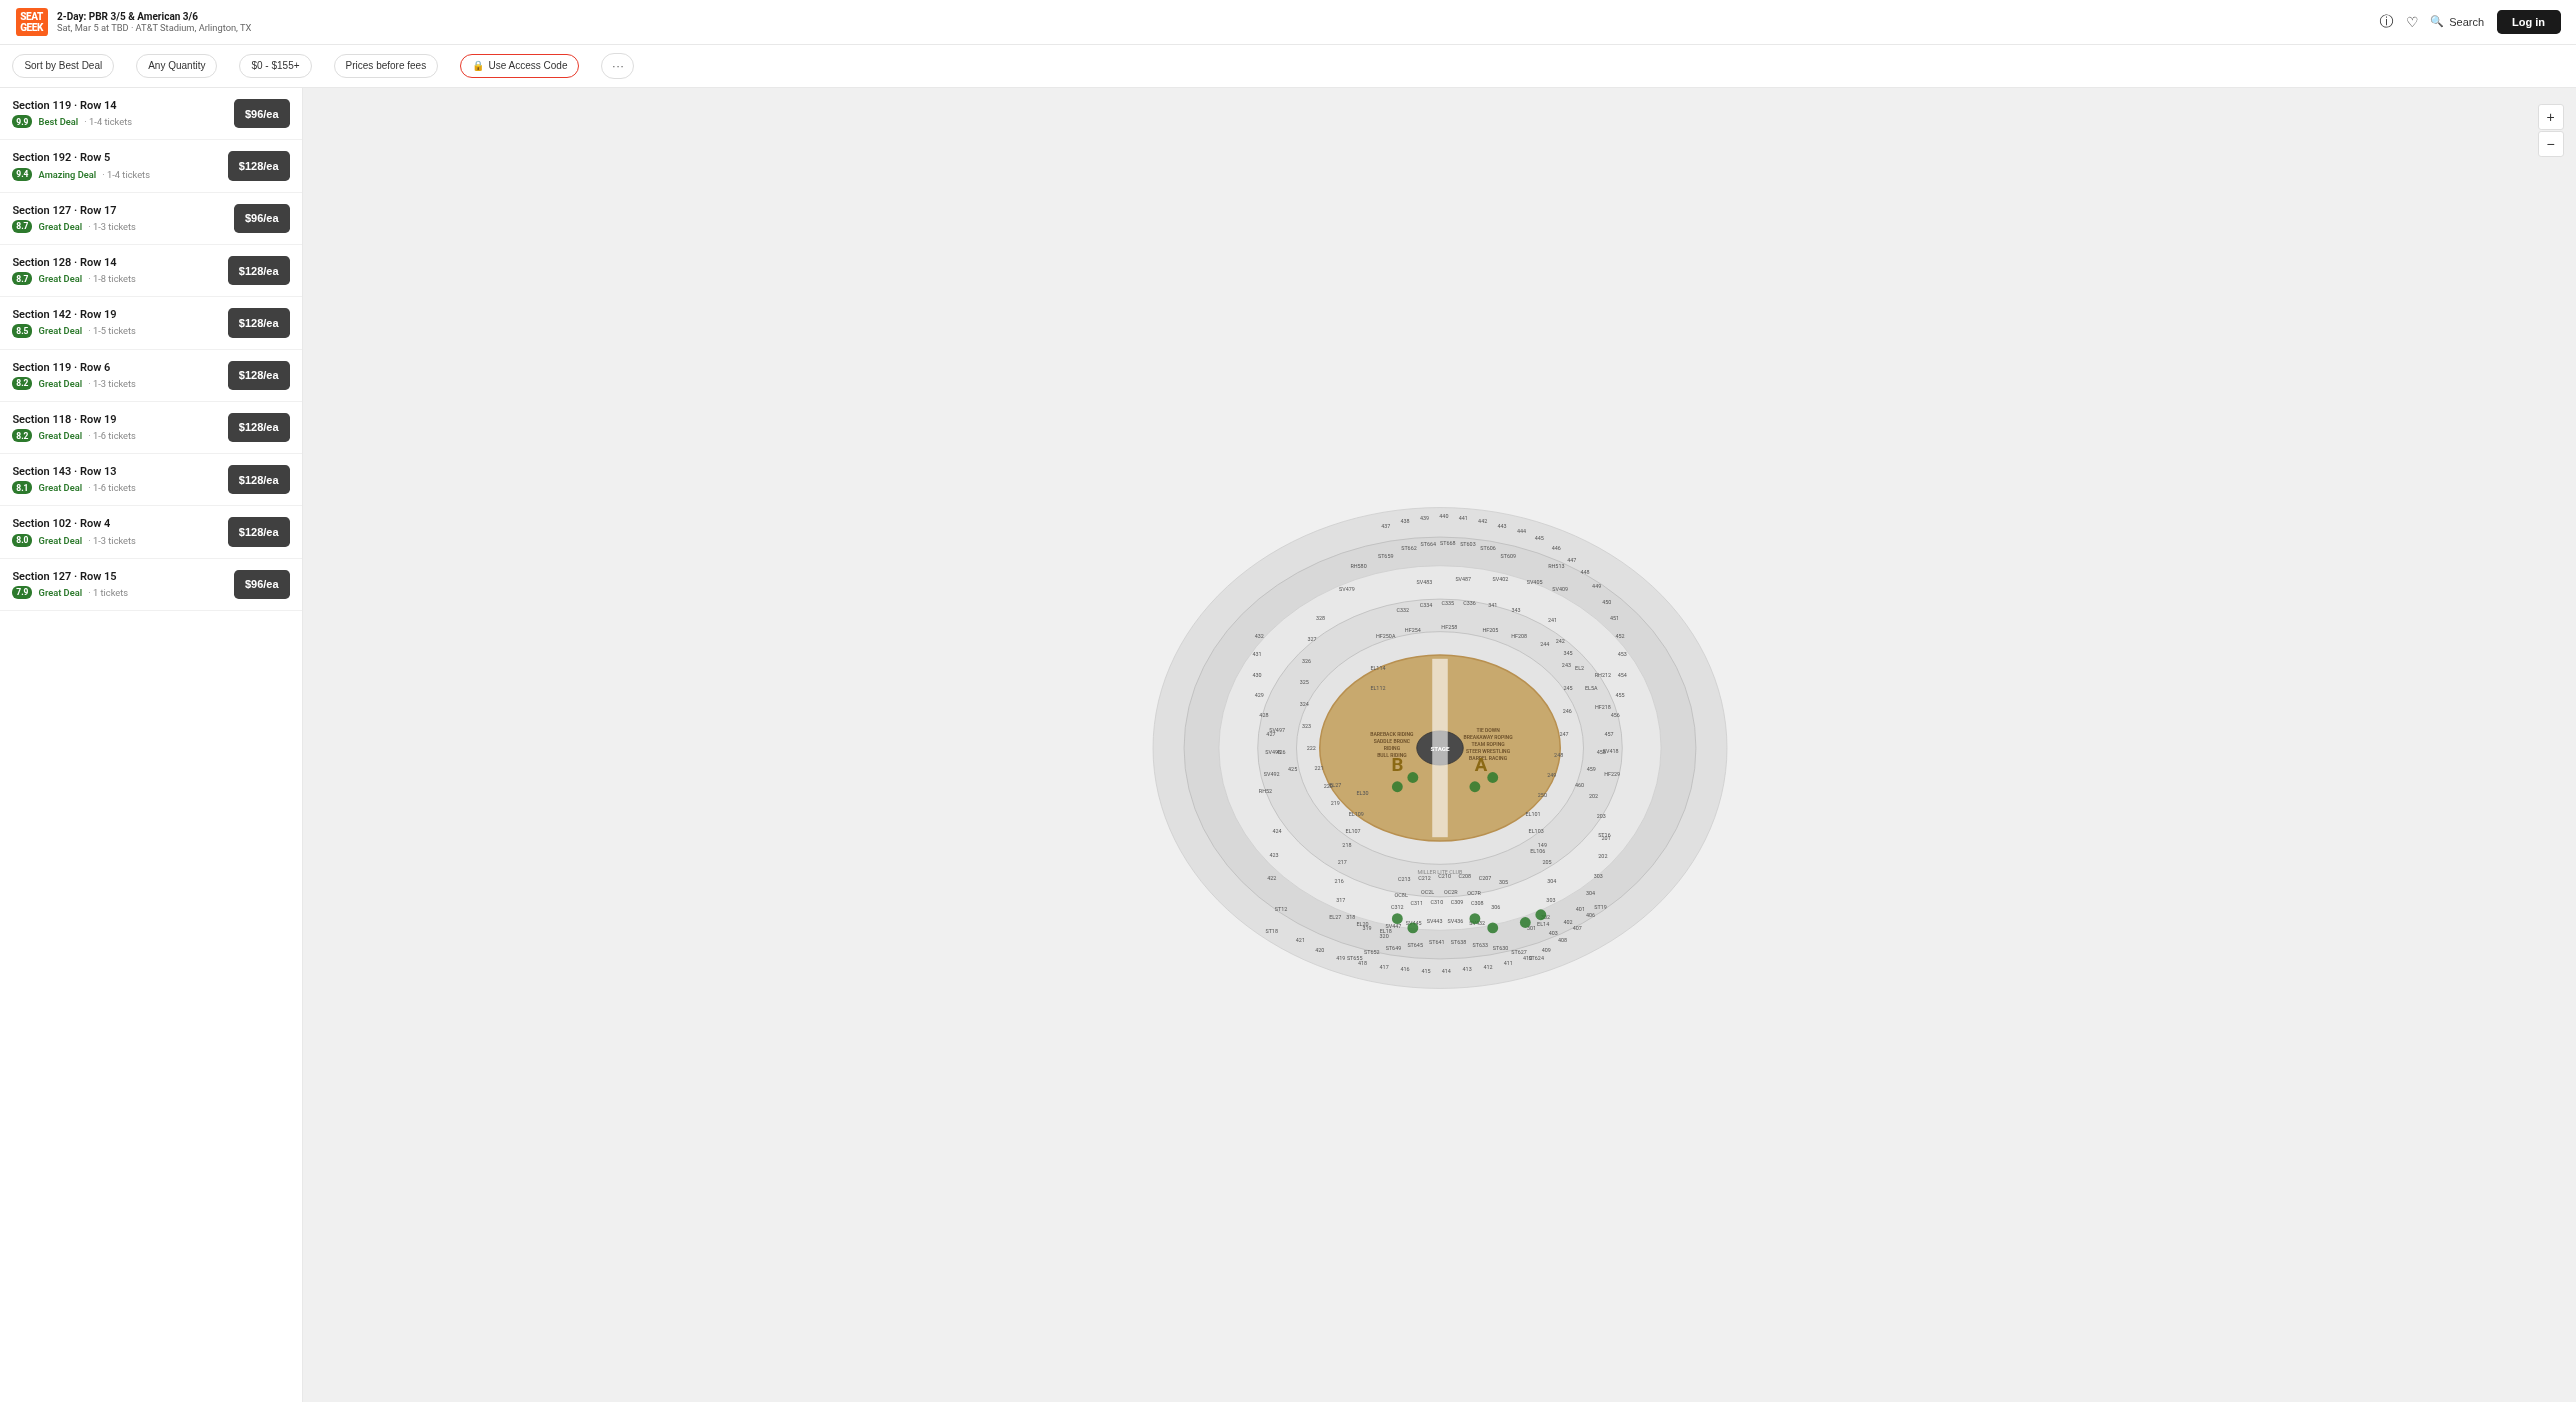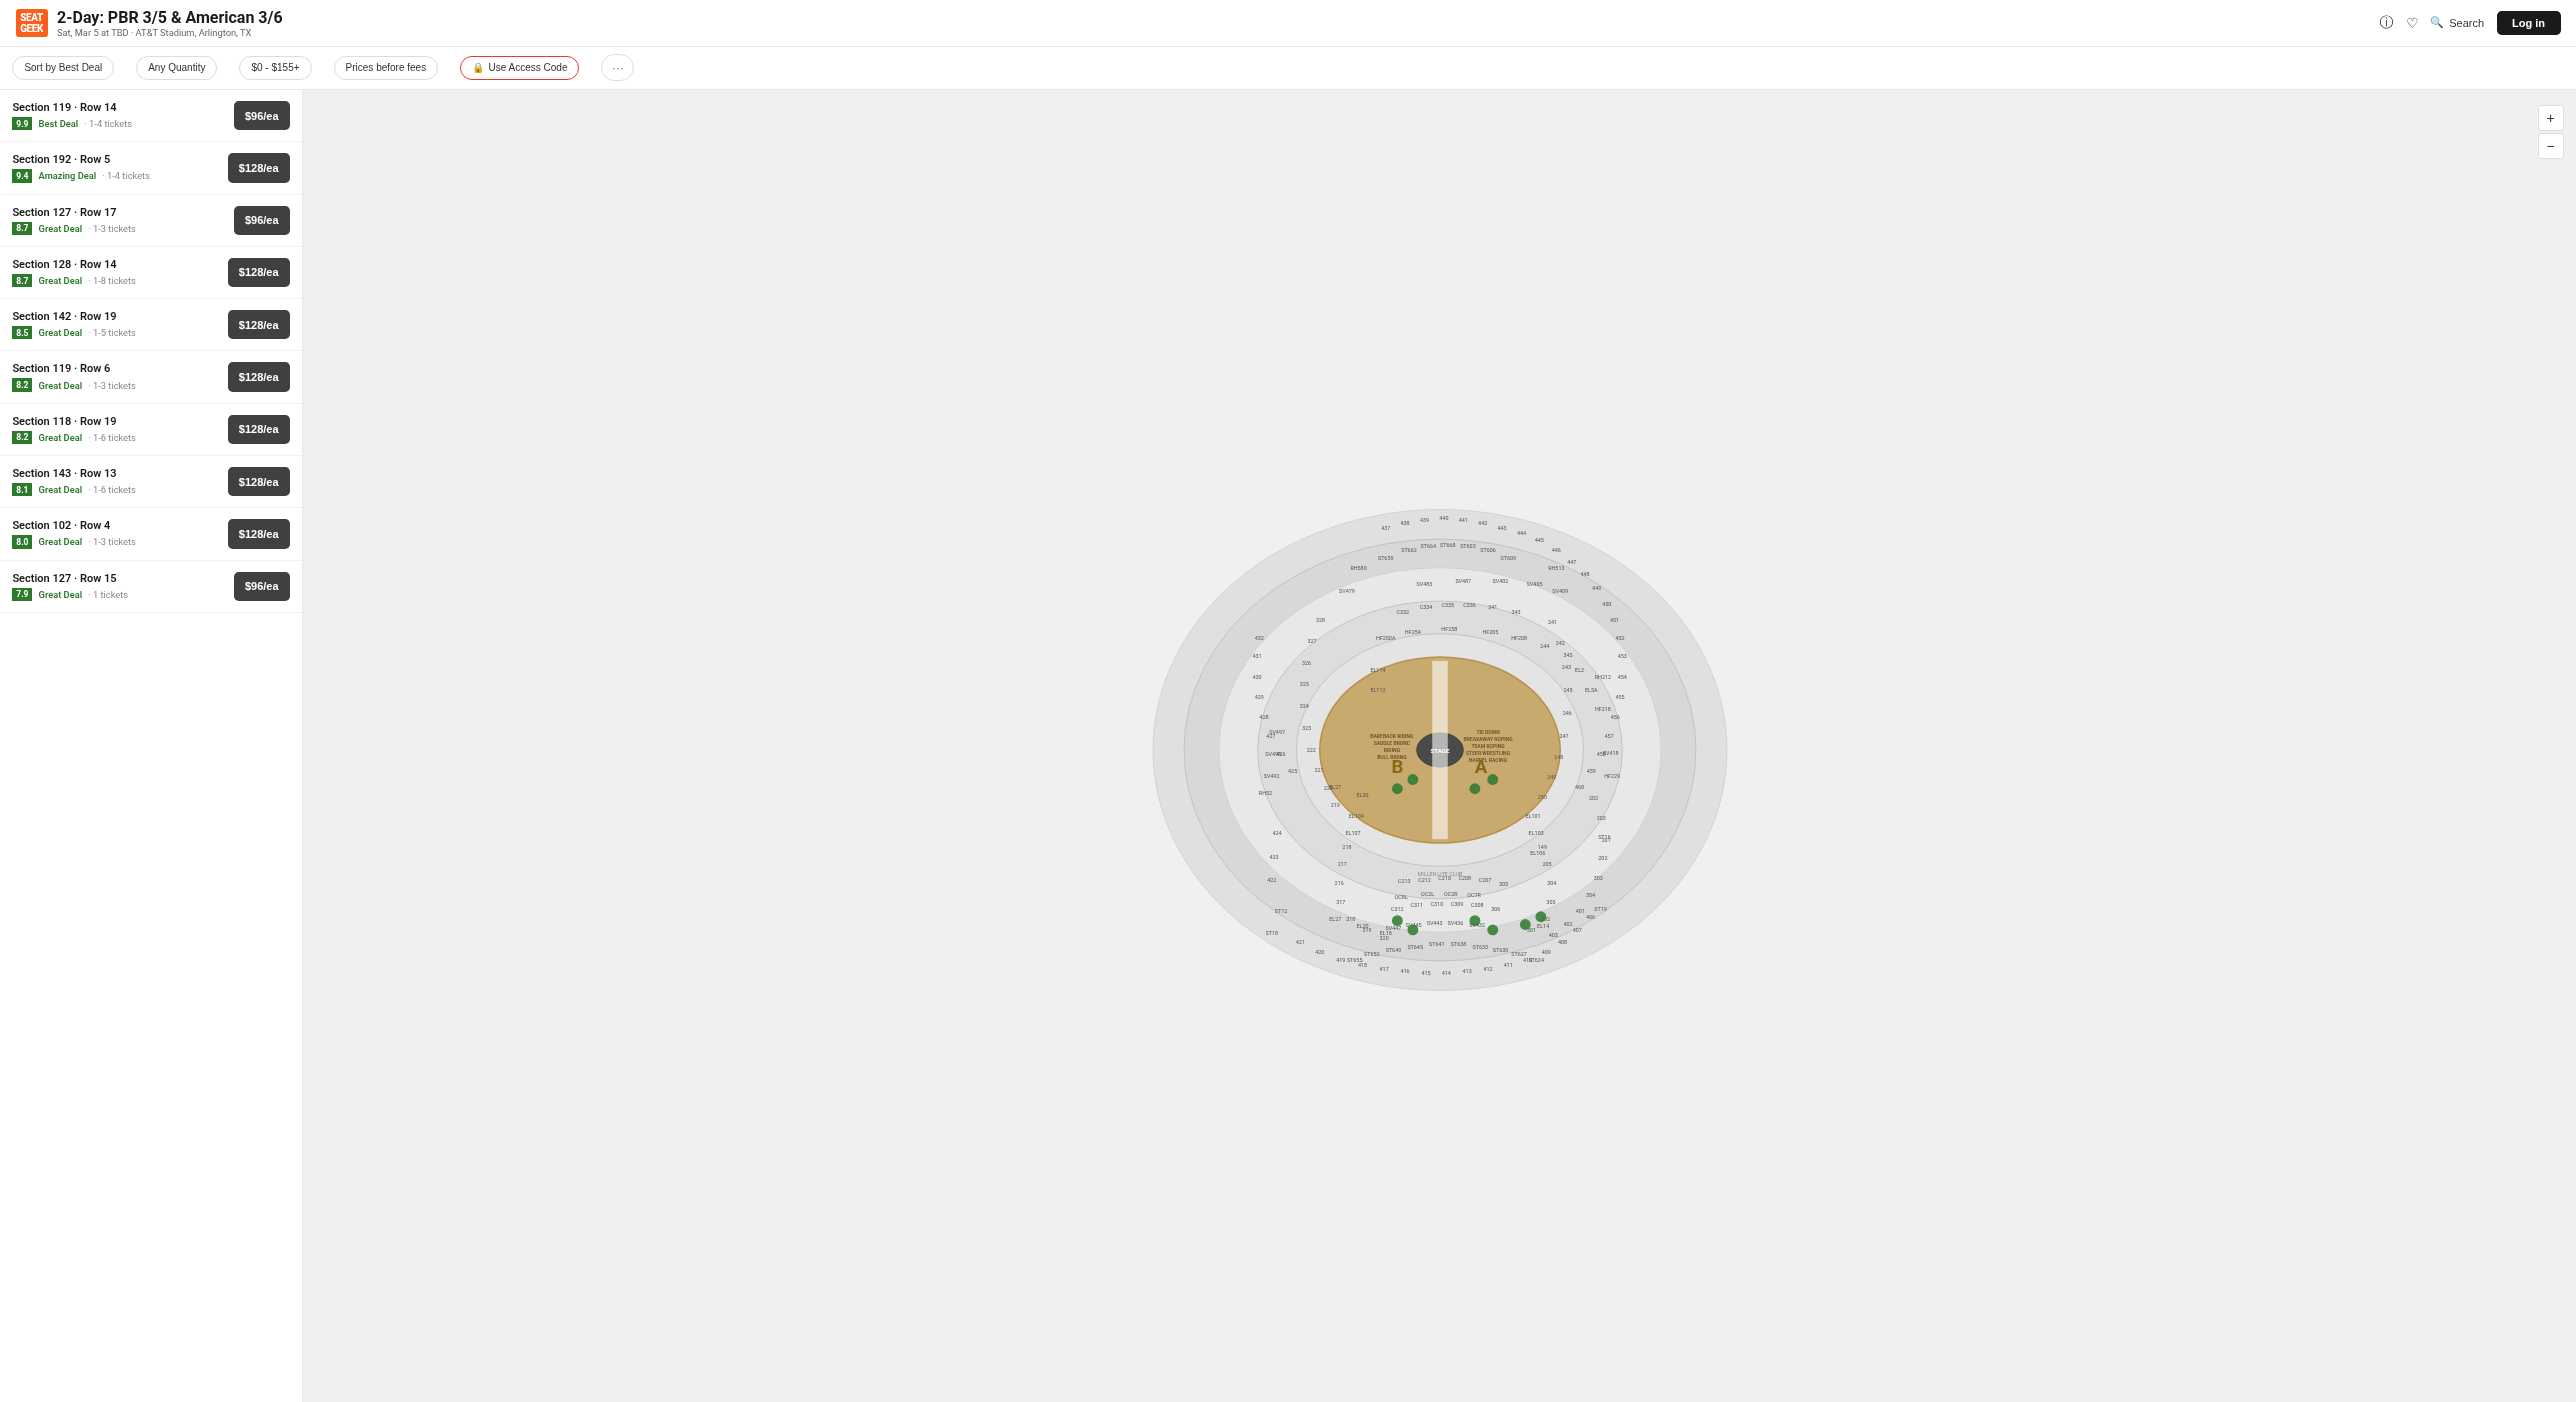--- a/index.html
+++ b/index.html
@@ -20,21 +20,21 @@
     .logo-box {
       background: #fa5f1c;
       color: #fff;
       font-weight: 800;
       font-size: 10px;
       padding: 3.1px 4.7px;
       border-radius: 3.1px;
       letter-spacing: -0.4px;
     }
     .event-info {}
-    .event-title { font-size: 16px; font-weight: 700; color: #1a1a1a; }
+    .event-title { font-size: 10px; font-weight: 700; color: #1a1a1a; }
     .event-subtitle { font-size: 9.3px; color: #666; }
     .header-right { display: flex; align-items: center; gap: 12.4px; }
     .header-icon { cursor: pointer; color: #333; font-size: 14px; background: none; border: none; }
     .search-btn {
       display: flex; align-items: center; gap: 4.7px;
       background: none; border: none; cursor: pointer; font-size: 11px; color: #333;
     }
     .login-btn {
       background: #1a1a1a; color: #fff; border: none; border-radius: 4.7px;
       padding: 6.2px 15.5px; font-size: 11px; font-weight: 600; cursor: pointer;
@@ -97,21 +97,21 @@
     }
     .ticket-info {}
     .ticket-section { font-size: 11px; font-weight: 600; color: #1a1a1a; margin-bottom: 3.1px; }
     .ticket-meta { display: flex; align-items: center; gap: 6.2px; }
     .deal-badge {
       background: #2d7a2d;
       color: #fff;
       font-size: 8.5px;
       font-weight: 700;
       padding: 1.6px 3.9px;
-      border-radius: 0;
+      border-radius: 6px;
     }
     .deal-text { font-size: 9.3px; color: #2d7a2d; font-weight: 600; }
     .ticket-count { font-size: 9.3px; color: #888; }
     .ticket-price {
       background: #404040;
       color: #fff;
       border: none;
       border-radius: 4.7px;
       padding: 7px 11px;
       font-size: 11px;

